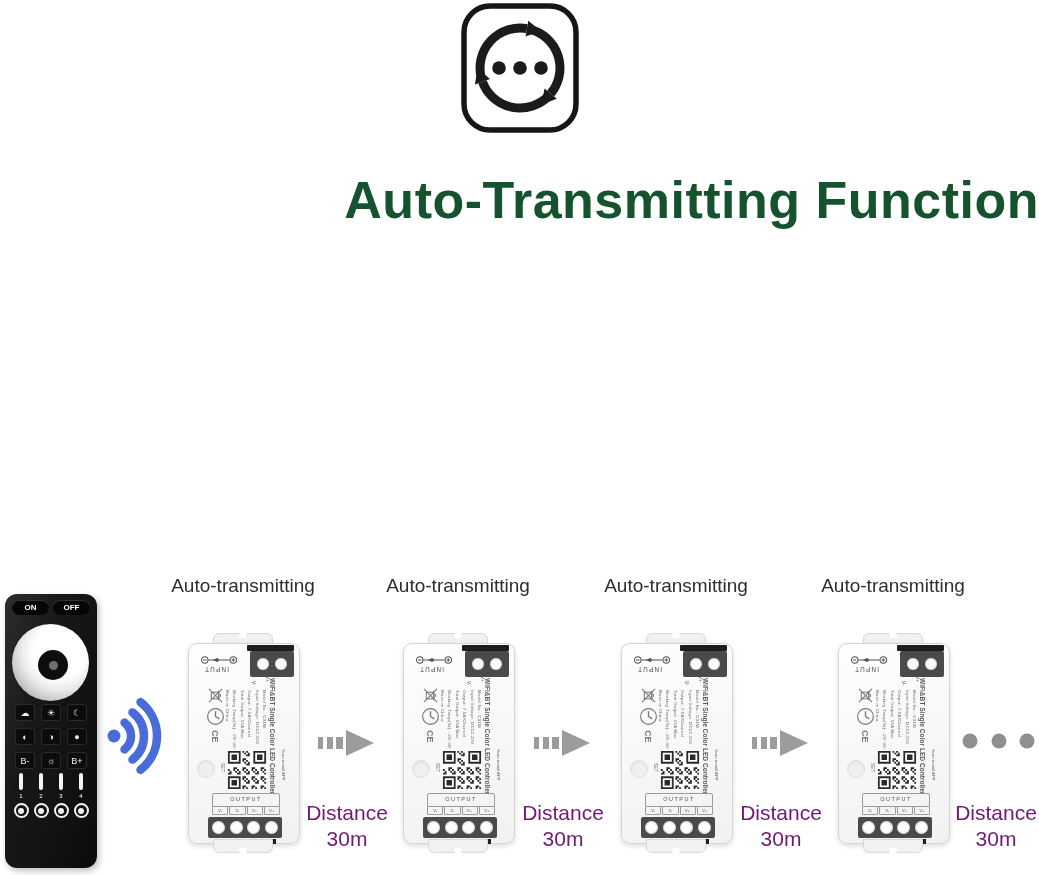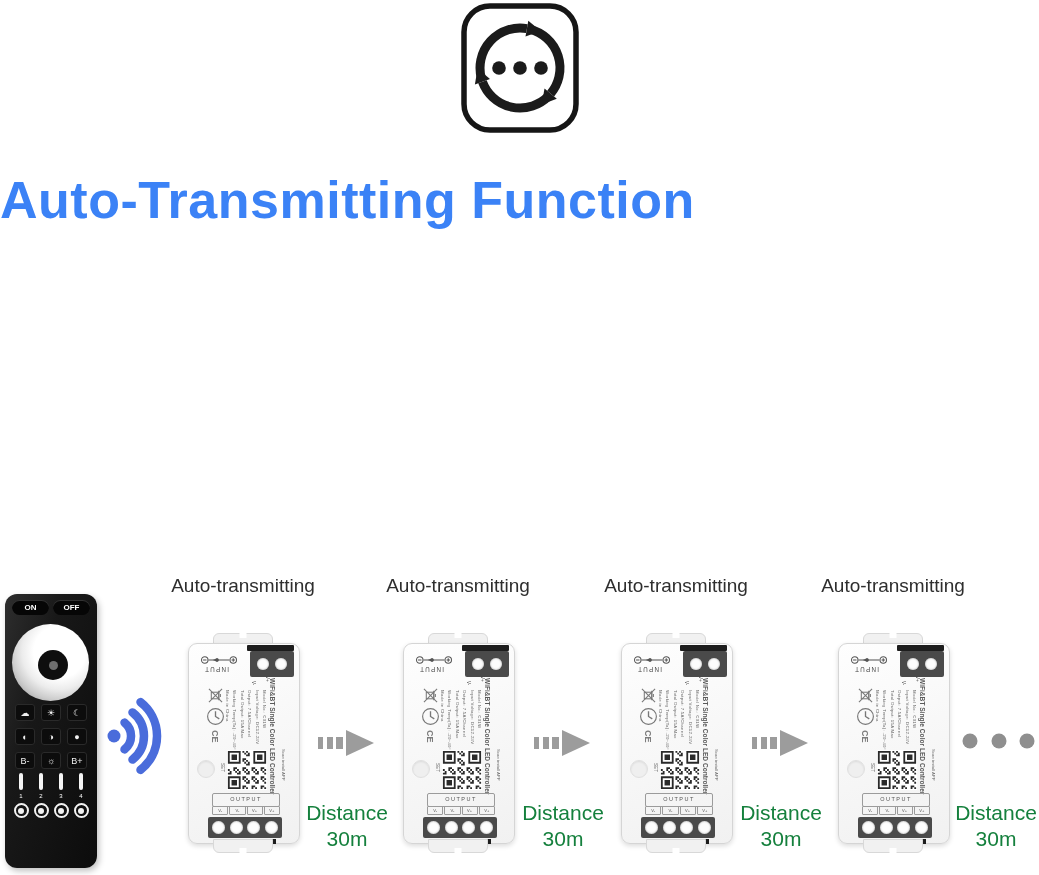--- a/index.html
+++ b/index.html
@@ -1,22 +1,22 @@
 <!DOCTYPE html>
 <html><head>
 <meta charset="utf-8">
 <style>
   html,body{margin:0;padding:0;background:#fff;}
   .stage{position:relative;width:1039px;height:875px;background:#fff;overflow:hidden;
          font-family:"Liberation Sans",sans-serif;}
 
   
   .topicon{position:absolute;left:460px;top:2px;width:120px;height:132px;}
-  .pagetitle{position:absolute;top:170px;left:0;width:100%;text-align:left;
-             font-size:52px;font-weight:700;color:#3b82f6;letter-spacing:.5px;}
+  .pagetitle{position:absolute;top:170px;left:0;width:100%;text-align:right;
+             font-size:52px;font-weight:700;color:#14532d;letter-spacing:.5px;}
   .desc{position:absolute;top:281px;left:0;width:100%;text-align:center;
         font-size:23px;color:#3a3a3a;}
   .desc div{height:50px;line-height:50px;}
 
   
   .remote{position:absolute;left:5px;top:594px;width:92px;height:274px;border-radius:12px;
           background:linear-gradient(105deg,#2e2e2e 0%,#181818 35%,#0c0c0c 100%);
           box-shadow:2px 3px 6px rgba(0,0,0,.25);}
   .onoff{position:absolute;top:6px;left:7px;right:7px;display:flex;justify-content:space-between;}
   .rbtn{width:37px;height:15px;border-radius:8px;background:#060606;color:#fff;
@@ -36,21 +36,21 @@
   .zn{font-size:6px;color:#fff;margin-top:3px;}
   .ring{position:relative;width:11px;height:11px;border:2px solid #f2f2f2;border-radius:50%;margin-top:4px;}
   .ring::after{content:"";position:absolute;inset:2.5px;background:#f2f2f2;border-radius:50%;}
 
   
   .wifi{position:absolute;left:104px;top:690px;width:70px;height:92px;}
 
   
   .alabel{position:absolute;top:575px;width:200px;text-align:center;font-size:19px;color:#2e2e2e;}
   .dist{position:absolute;top:800px;width:120px;text-align:center;font-size:21px;
-        line-height:26px;color:#15803d;}
+        line-height:26px;color:#701a75;}
   .arrow{position:absolute;top:729px;width:58px;height:28px;}
   .dots{position:absolute;left:956px;top:733px;width:86px;height:16px;}
 
   
   .ctrl{position:absolute;top:633px;width:110px;height:220px;}
   .tab{position:absolute;left:50%;transform:translateX(-50%);width:58px;height:12px;
        background:#f1f1f1;border:1px solid #d8d8d8;}
   .tab i{position:absolute;left:50%;transform:translateX(-50%);width:7px;height:5px;background:#fff;}
   .tab-top{top:0;border-radius:6px 6px 0 0;}
   .tab-top i{top:-1px;}

